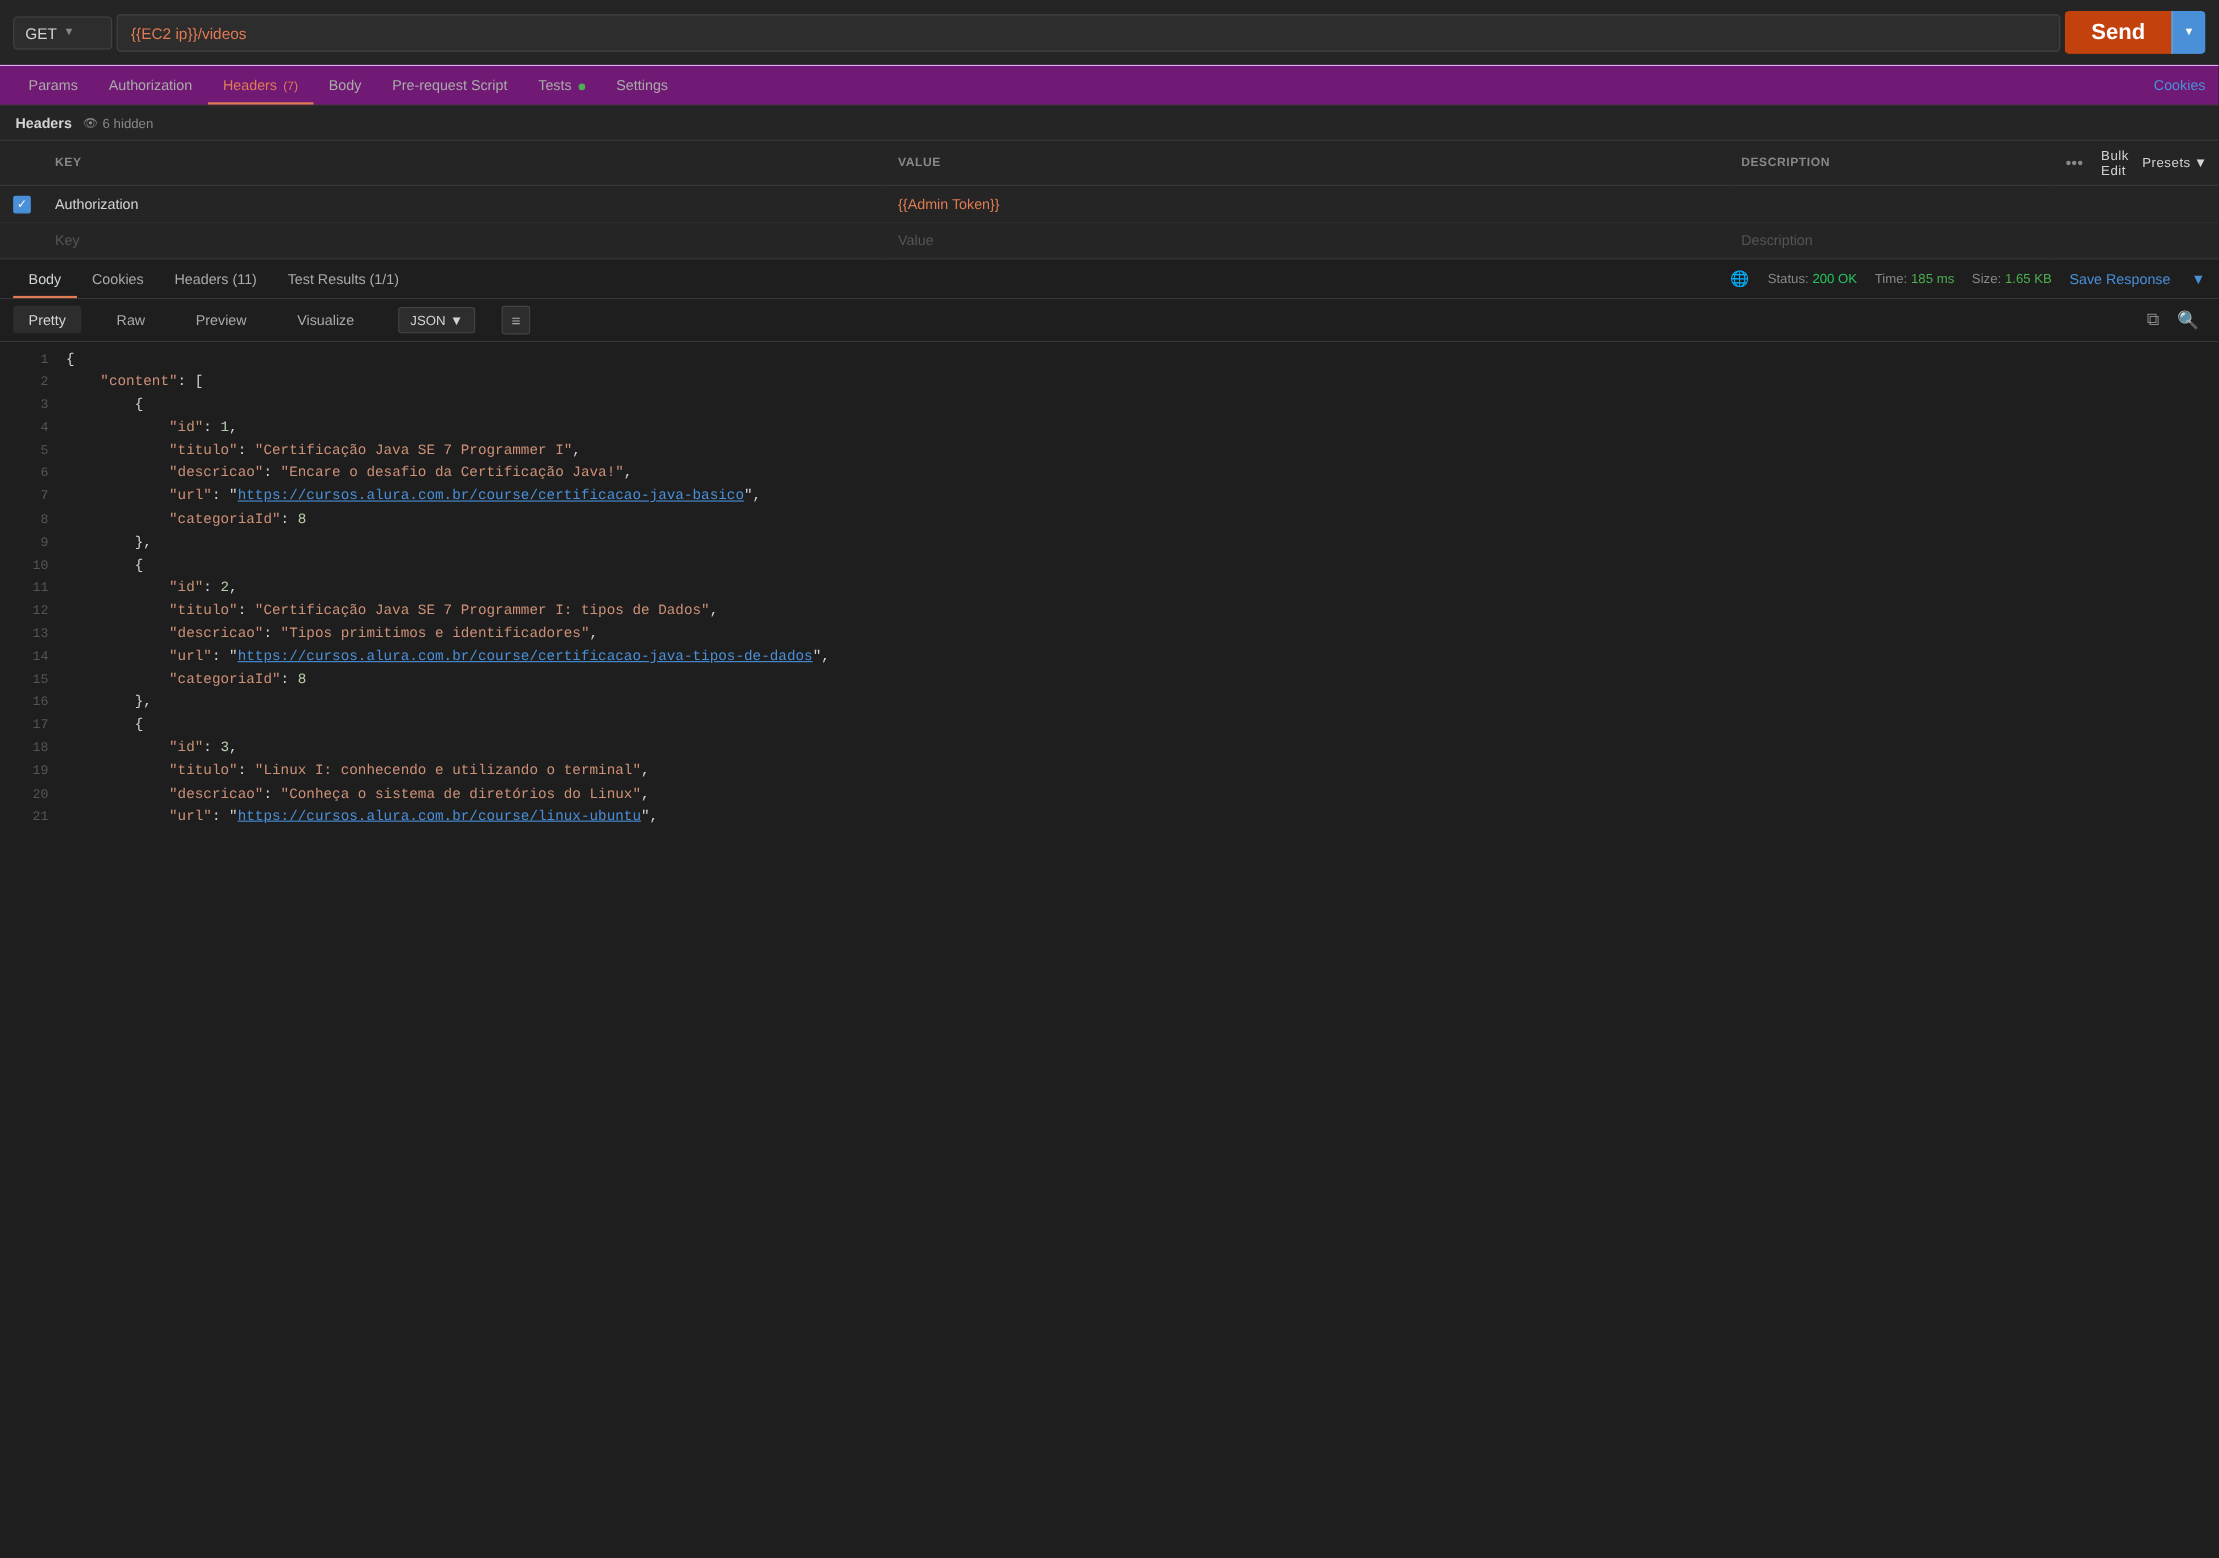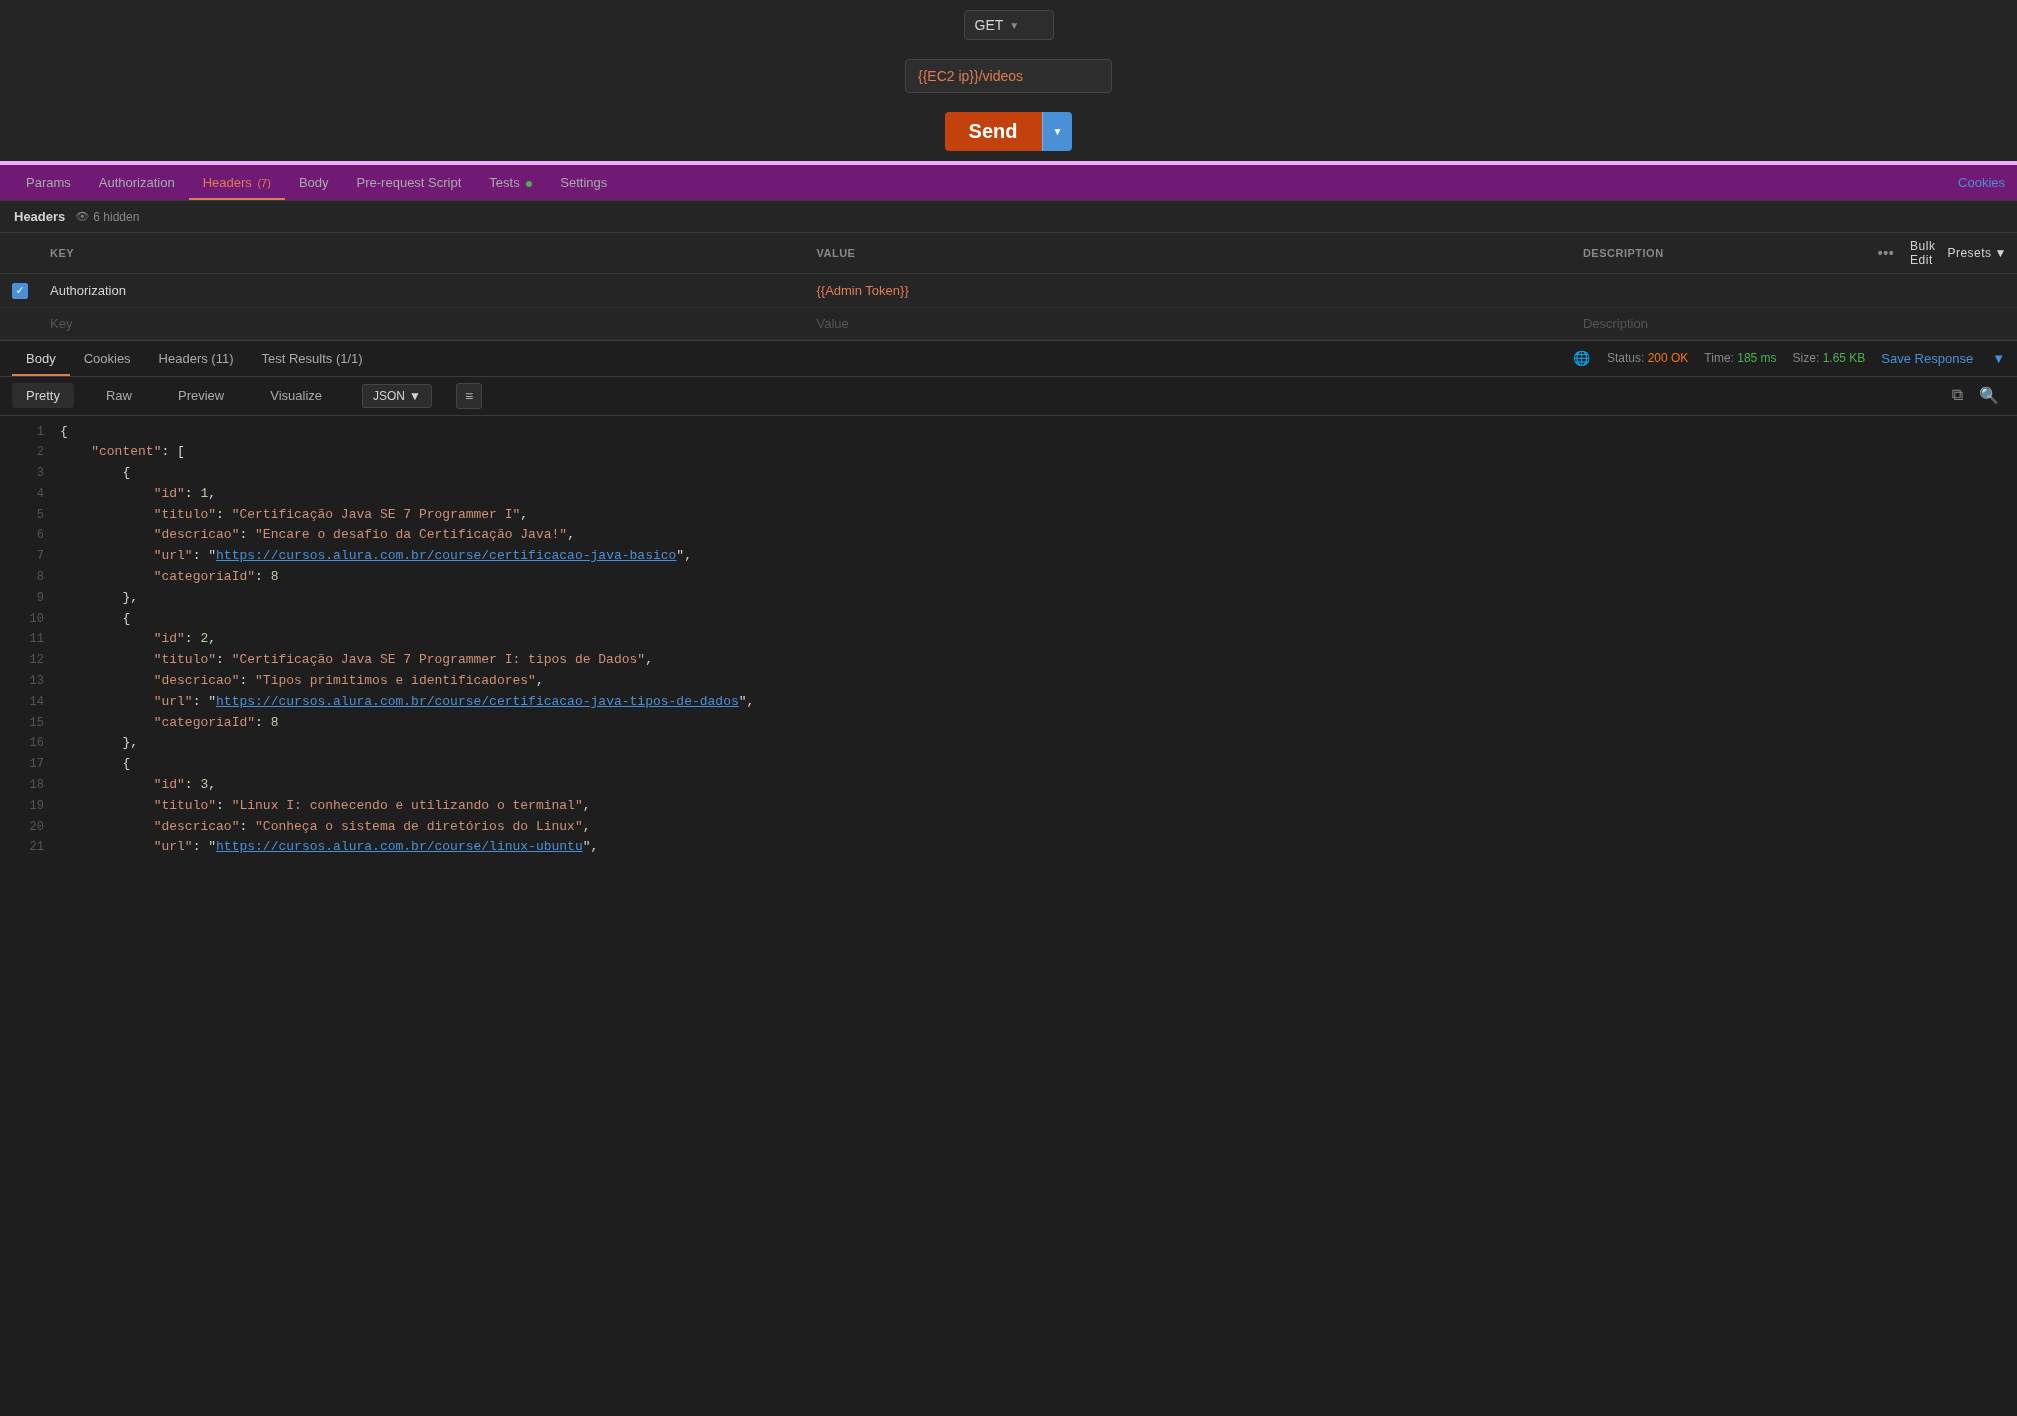--- a/index.html
+++ b/index.html
@@ -11,23 +11,22 @@
       height: 100vh;
       overflow: hidden;
     }
 
     
     .request-bar {
       display: flex;
       align-items: center;
       padding: 10px 12px;
       background: #252525;
-      border-bottom: 4px solid #f0abfc;
-      gap: 19px;
-      flex-direction: column;
+      border-bottom: 1px solid #f0abfc;
+      gap: 4px;
     }
     .method-select {
       display: flex;
       align-items: center;
       background: #2d2d2d;
       border: 1px solid #444;
       border-radius: 4px;
       padding: 6px 10px;
       color: #d4d4d4;
       cursor: pointer;
@@ -257,21 +256,21 @@
       background: #e07b53;
     }
     .resp-status-area {
       margin-left: auto;
       display: flex;
       align-items: center;
       gap: 16px;
       font-size: 12px;
     }
     .globe-icon { color: #888; font-size: 14px; }
-    .status-ok { color: #f97316; font-weight: 500; }
+    .status-ok { color: #22c55e; font-weight: 500; }
     .status-label { color: #888; }
     .time-val { color: #4caf50; }
     .size-val { color: #4caf50; }
     .save-response-btn {
       color: #4a90d9;
       cursor: pointer;
       font-size: 13px;
       display: flex;
       align-items: center;
       gap: 19px;

